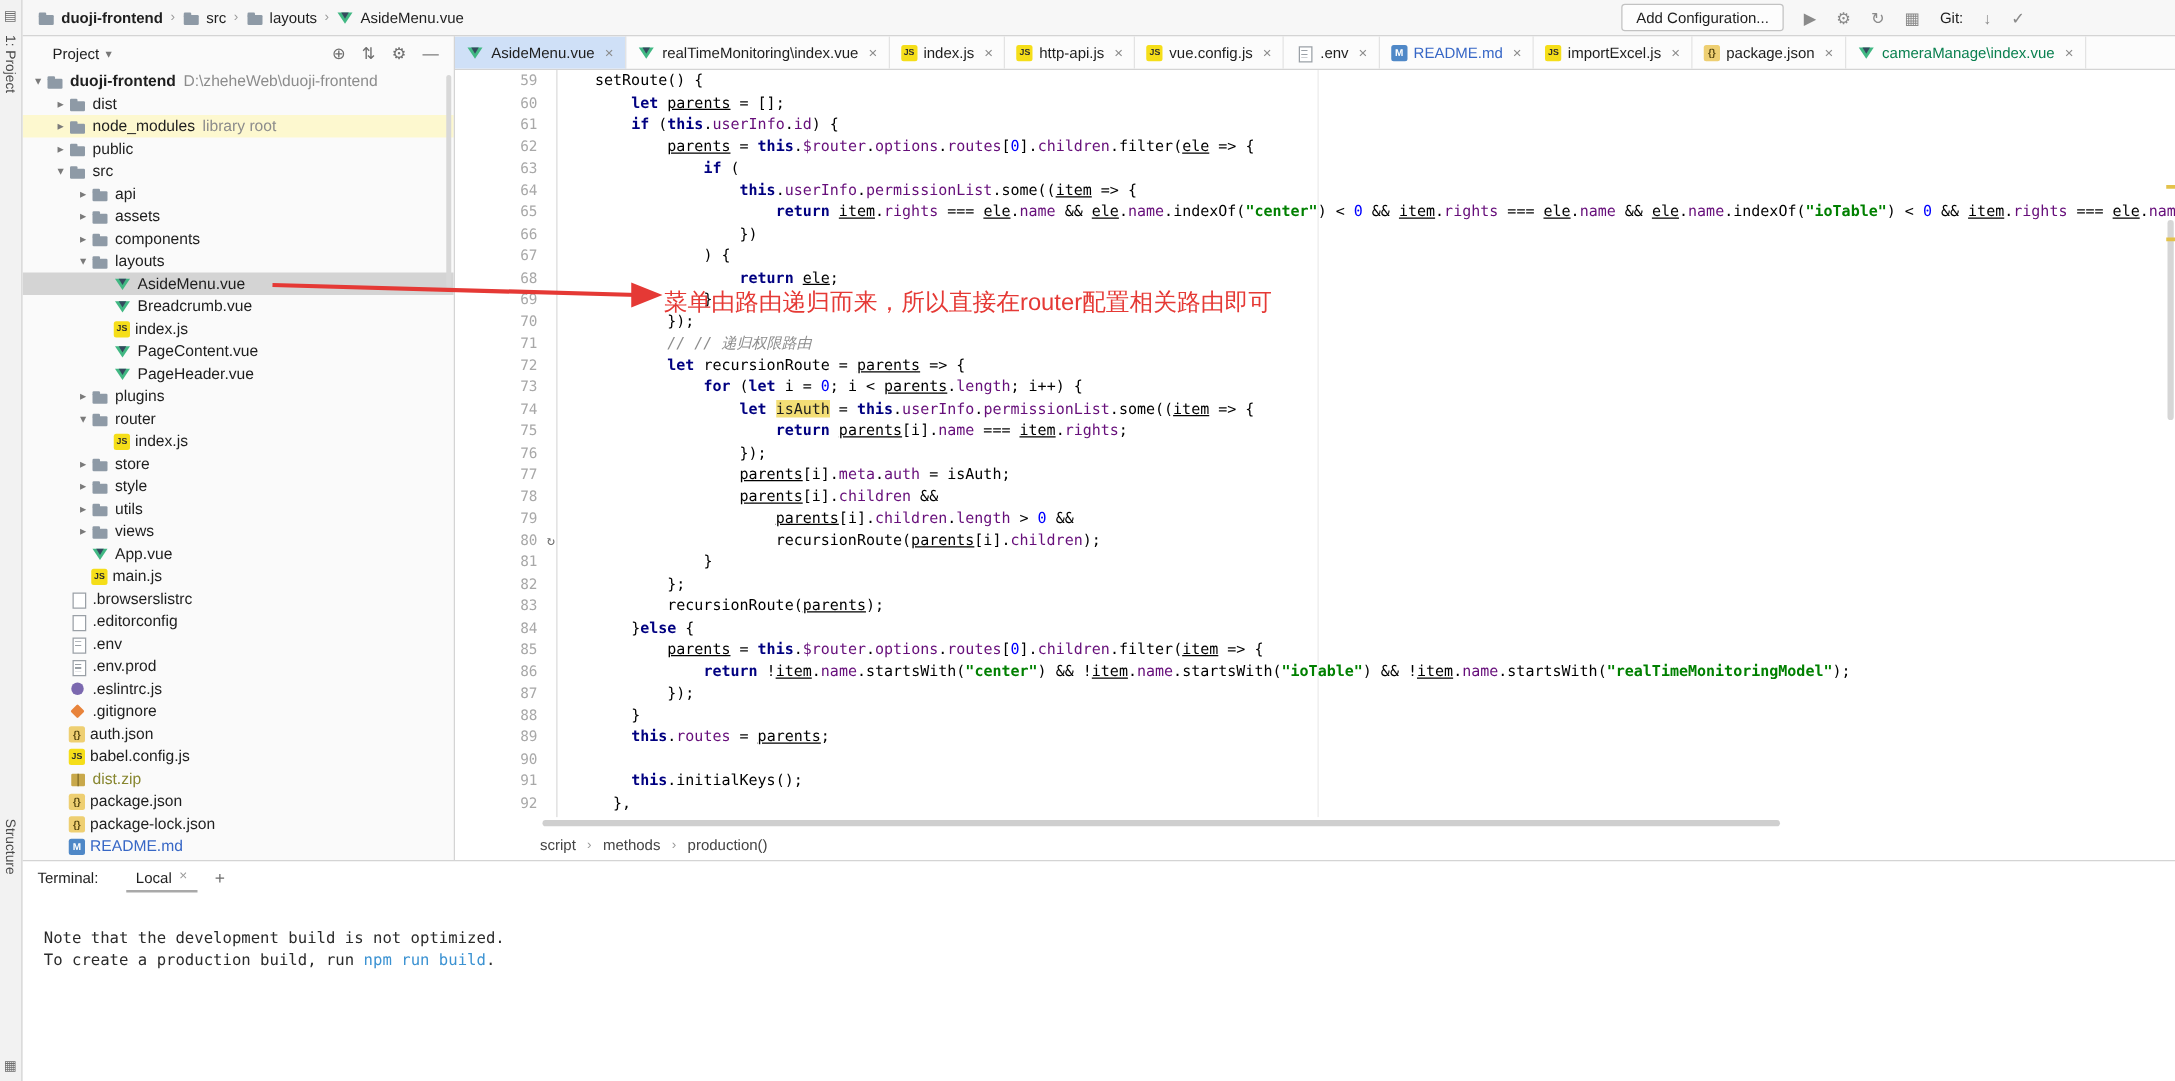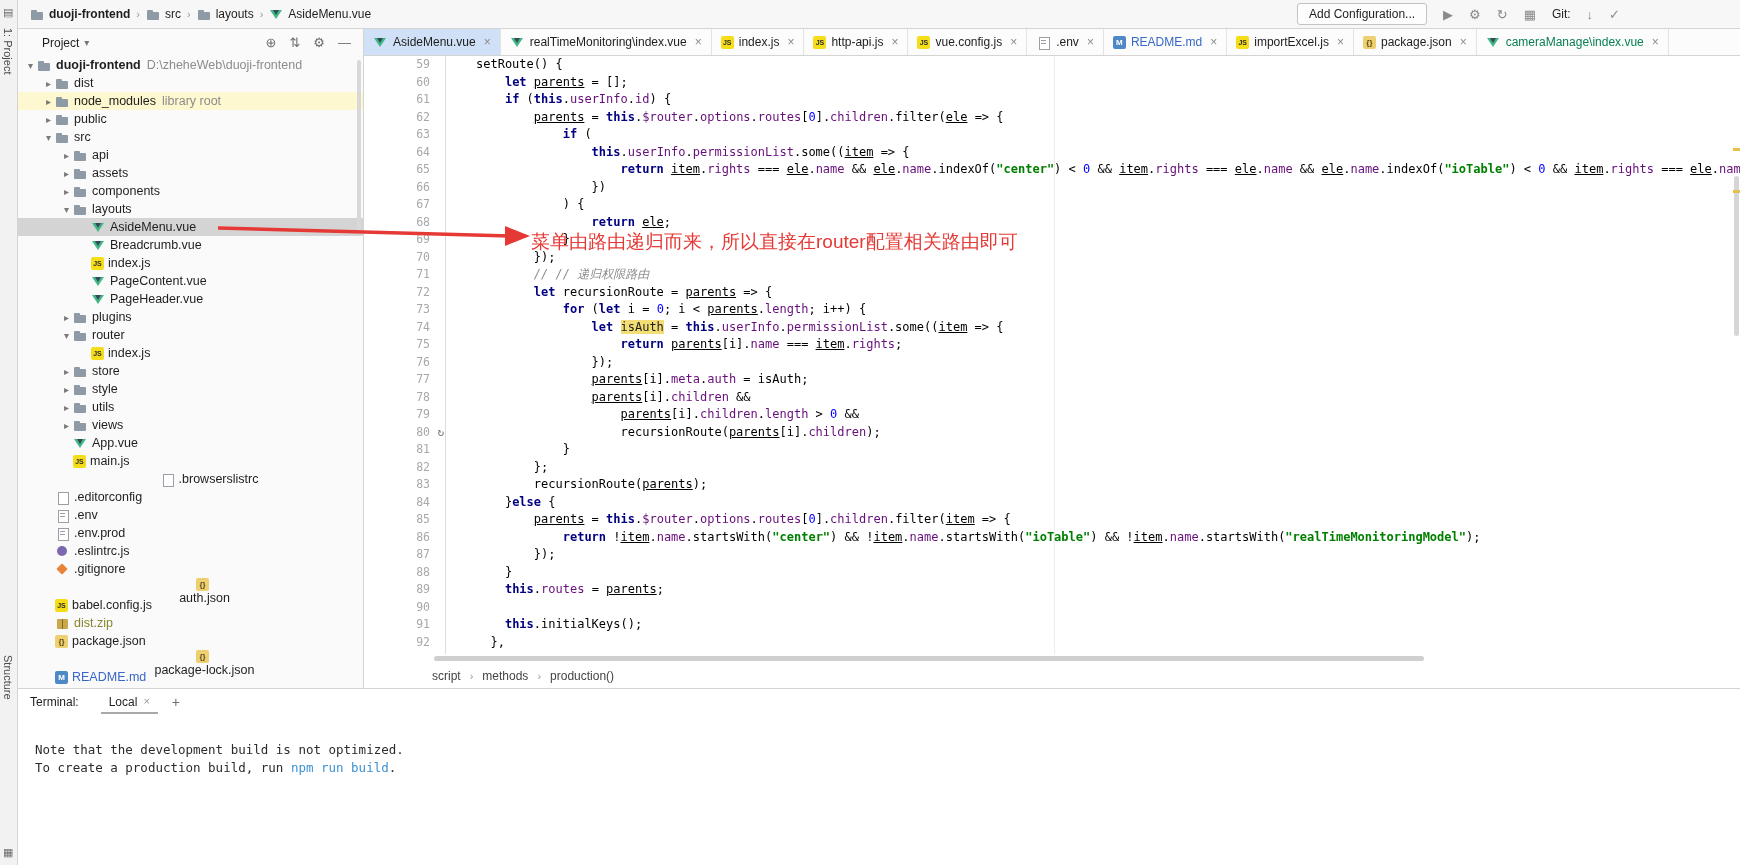--- a/index.html
+++ b/index.html
@@ -281,21 +281,21 @@
       <div class="trow" style="padding-left: 42px;">
         <span class="chev"></span>
         <span class="ic ic-vue"></span>
         <span class="lab">App.vue</span>
       </div>
       <div class="trow" style="padding-left: 42px;">
         <span class="chev"></span>
         <span class="ic ic-js"></span>
         <span class="lab">main.js</span>
       </div>
-      <div class="trow" style="padding-left: 24px; justify-content: center;">
+      <div class="trow" style="padding-left: 24px;">
         <span class="chev"></span>
         <span class="ic ic-file"></span>
         <span class="lab">.browserslistrc</span>
       </div>
       <div class="trow" style="padding-left: 24px; text-align: center;">
         <span class="chev"></span>
         <span class="ic ic-file"></span>
         <span class="lab">.editorconfig</span>
       </div>
       <div class="trow" style="padding-left: 24px;">
@@ -311,41 +311,41 @@
       <div class="trow" style="padding-left: 24px;">
         <span class="chev"></span>
         <span class="ic ic-eslint"></span>
         <span class="lab">.eslintrc.js</span>
       </div>
       <div class="trow" style="padding-left: 24px;">
         <span class="chev"></span>
         <span class="ic ic-git"></span>
         <span class="lab">.gitignore</span>
       </div>
-      <div class="trow" style="padding-left: 24px; flex-direction: column;">
+      <div class="trow" style="padding-left: 24px;">
         <span class="chev"></span>
         <span class="ic ic-json"></span>
         <span class="lab">auth.json</span>
       </div>
       <div class="trow" style="padding-left: 24px;">
         <span class="chev"></span>
         <span class="ic ic-js"></span>
         <span class="lab">babel.config.js</span>
       </div>
       <div class="trow" style="padding-left: 24px;">
         <span class="chev"></span>
         <span class="ic ic-zip"></span>
         <span class="lab ignored">dist.zip</span>
       </div>
       <div class="trow" style="padding-left: 24px;">
         <span class="chev"></span>
         <span class="ic ic-json"></span>
         <span class="lab">package.json</span>
       </div>
-      <div class="trow" style="padding-left: 24px; flex-direction: column;">
+      <div class="trow" style="padding-left: 24px;">
         <span class="chev"></span>
         <span class="ic ic-json"></span>
         <span class="lab">package-lock.json</span>
       </div>
       <div class="trow" style="padding-left: 24px;">
         <span class="chev"></span>
         <span class="ic ic-md"></span>
         <span class="lab modified">README.md</span>
       </div>
     </div>

